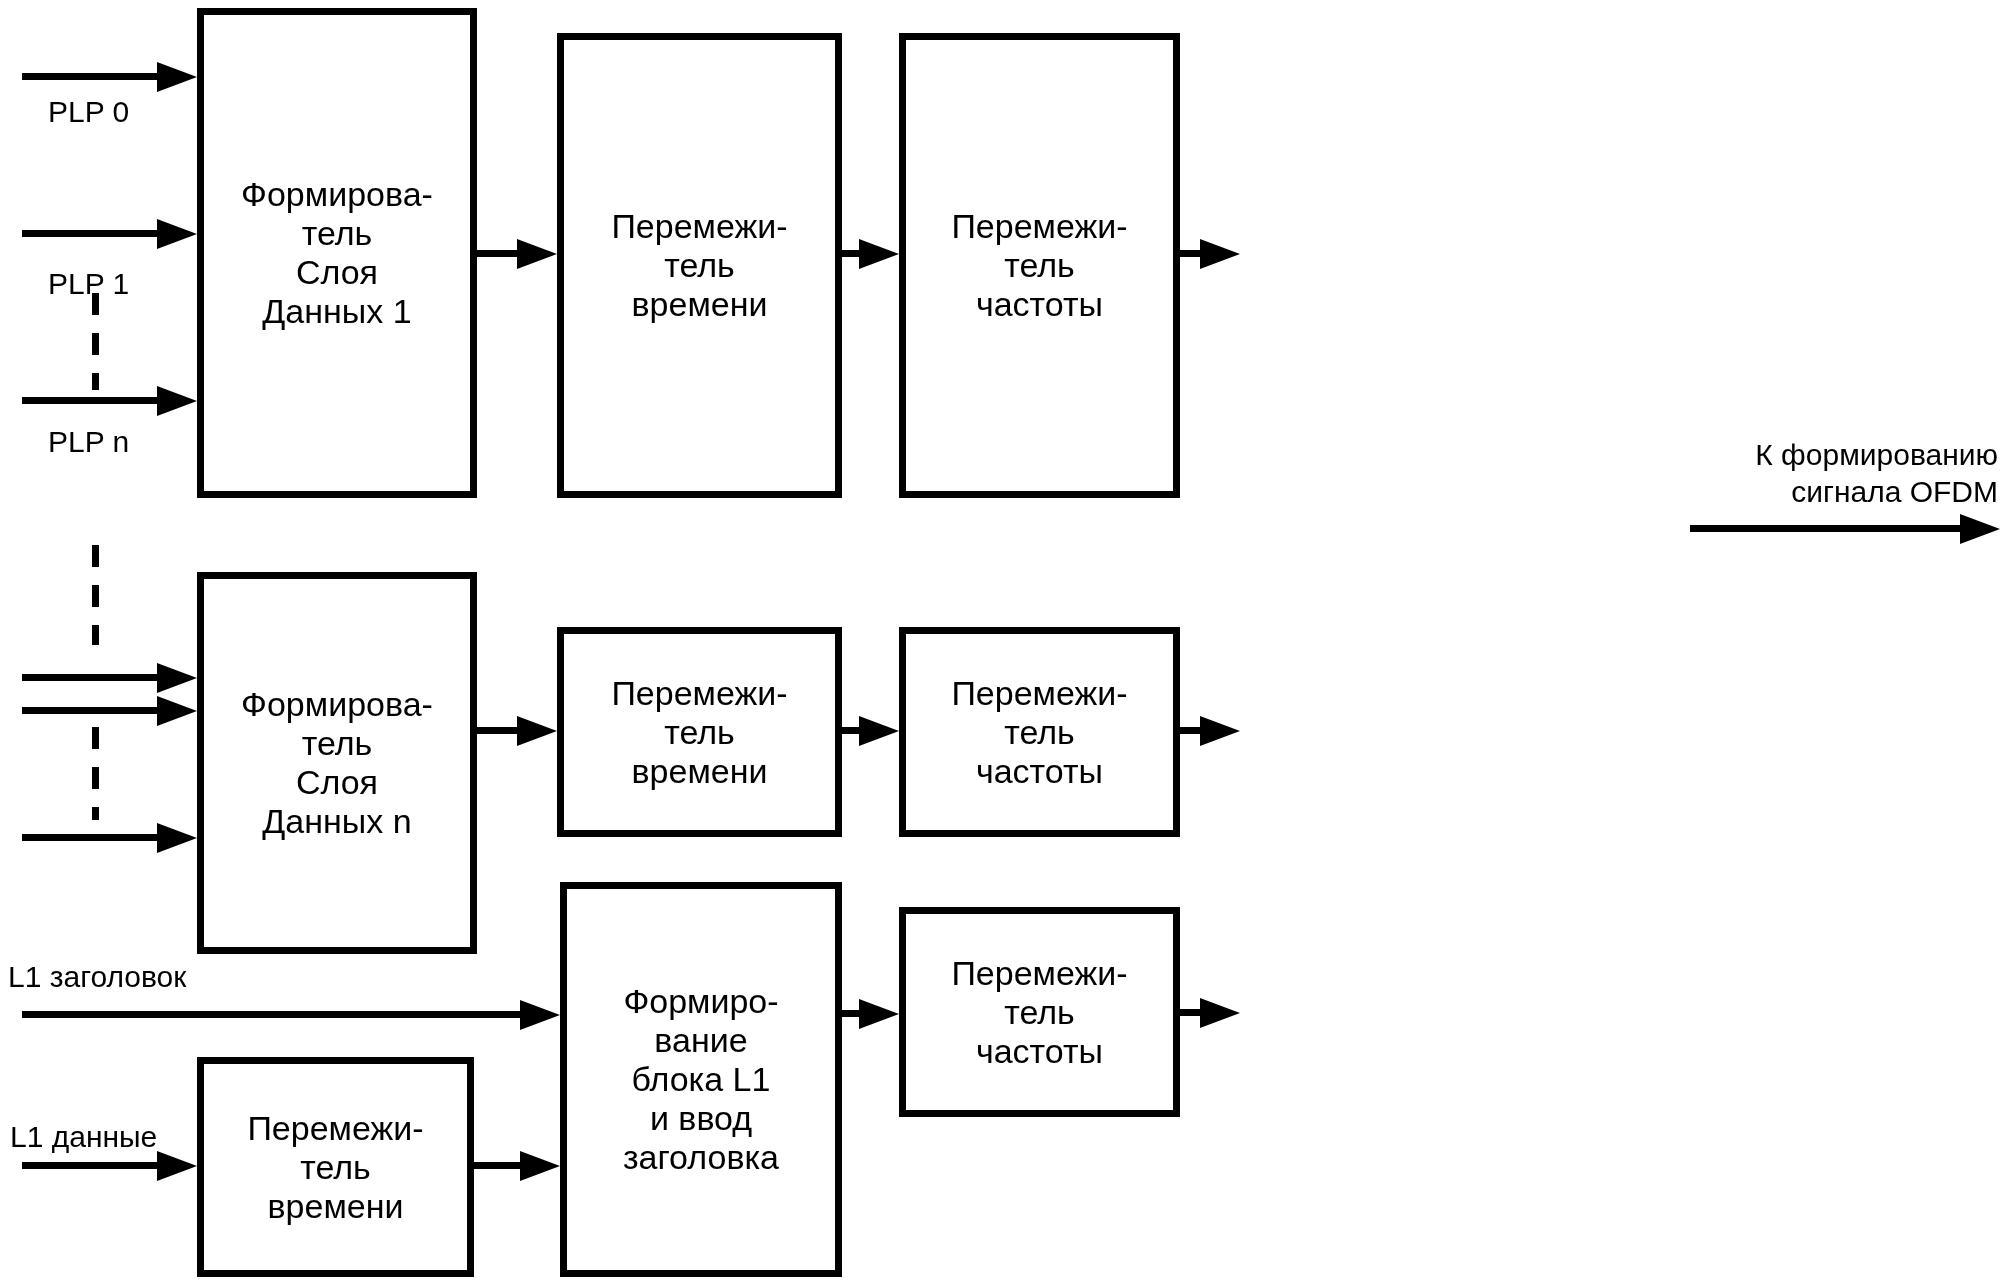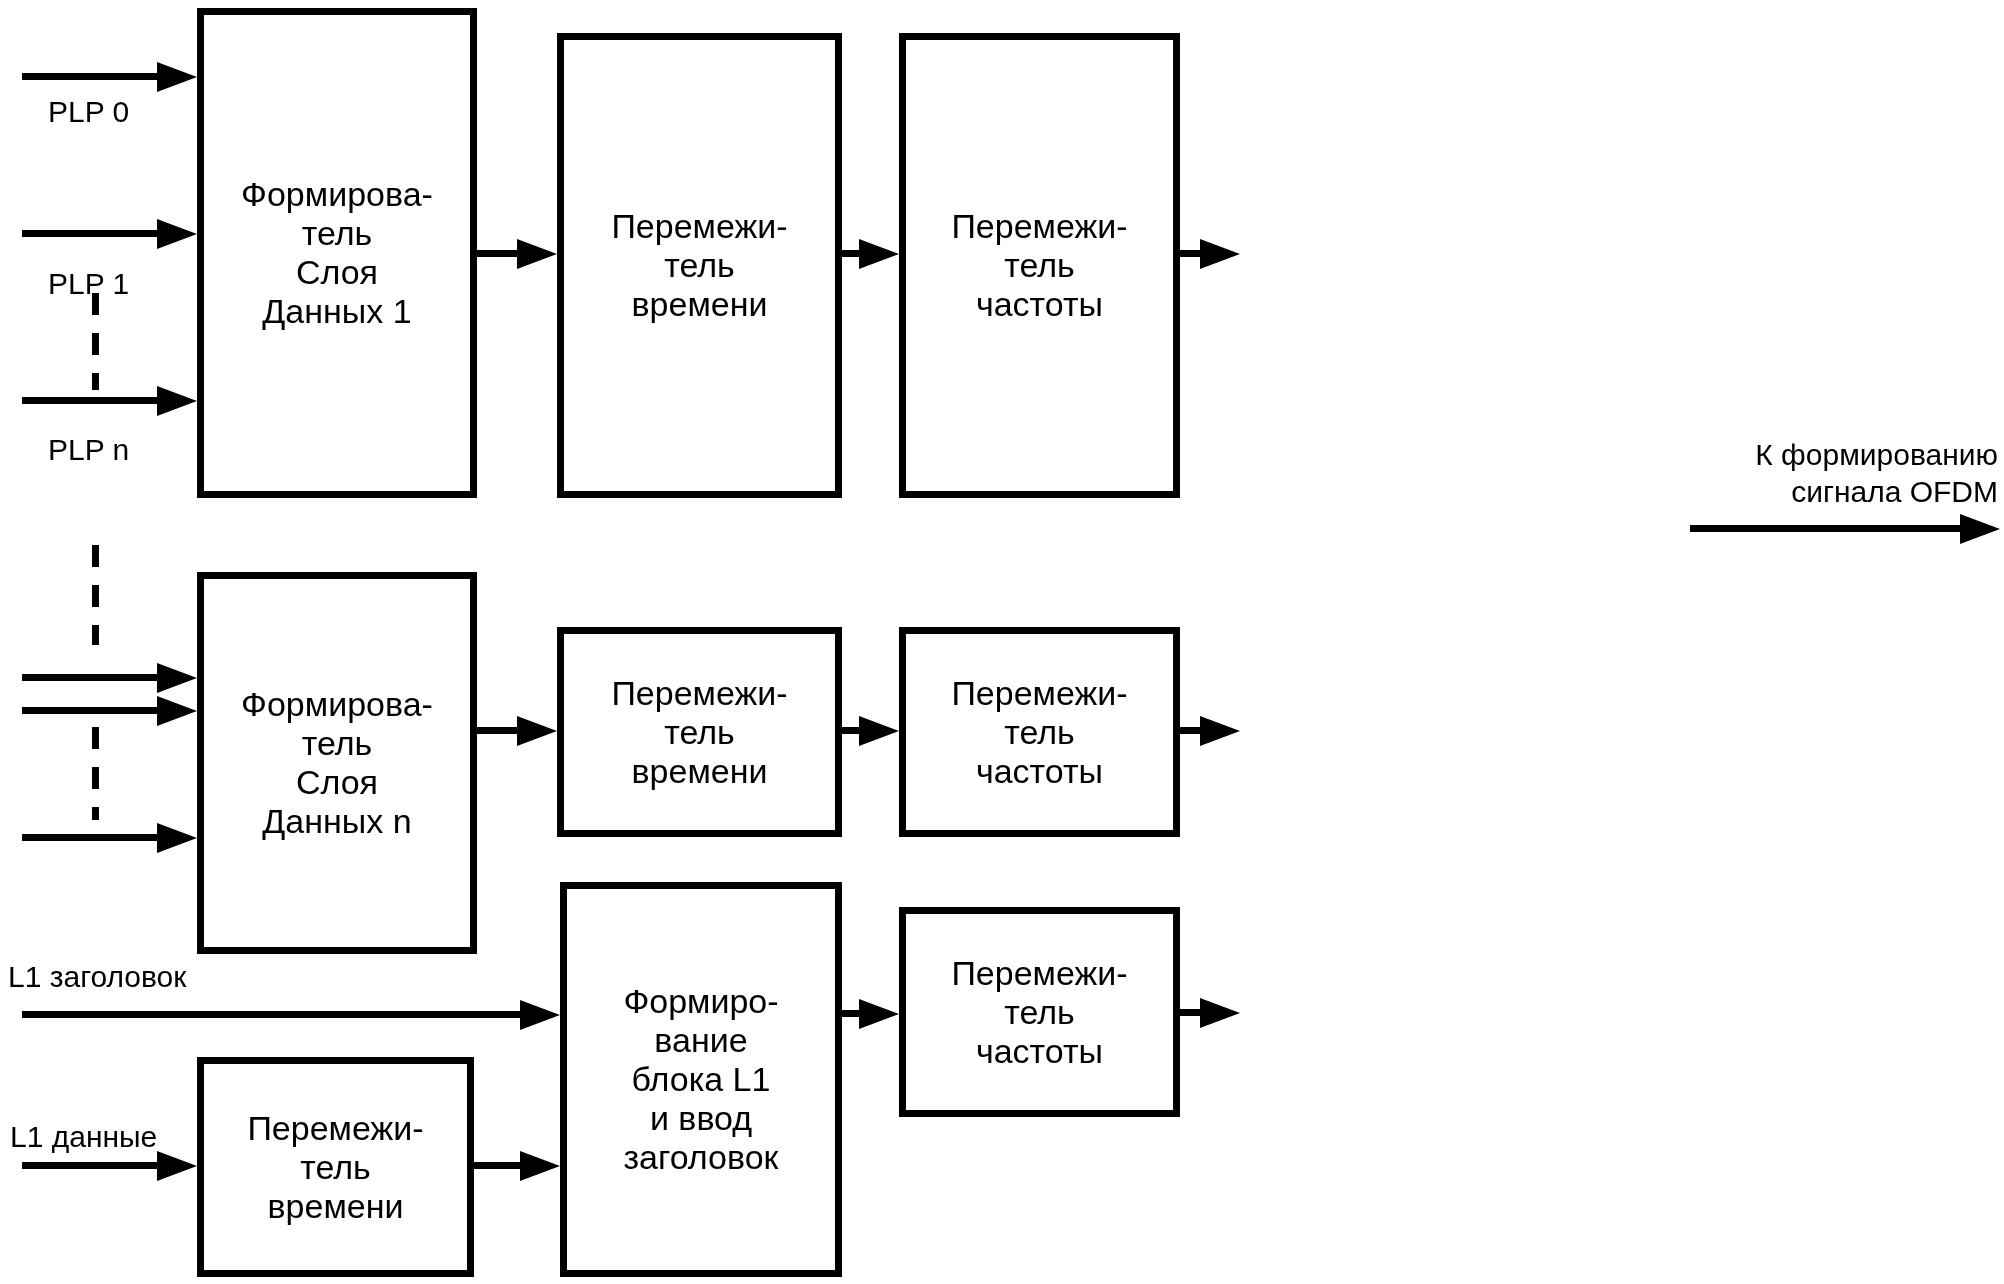--- a/index.html
+++ b/index.html
@@ -99,39 +99,39 @@
     <span class="lbl">Перемежи-
 тель
 частоты</span>
   </div>
 
   <div class="box" style="left:560px; top:882px; width:282px; height:395px;">
     <span class="lbl">Формиро-
 вание
 блока L1
 и ввод
-заголовок</span>
+заголовка</span>
   </div>
 
   <div class="box" style="left:197px; top:1057px; width:277px; height:220px;">
     <span class="lbl">Перемежи-
 тель
 времени</span>
   </div>
 
   <div class="box" style="left:899px; top:907px; width:281px; height:210px;">
     <span class="lbl">Перемежи-
 тель
 частоты</span>
   </div>
 
 
   <span class="floatlbl" style="left:48px; top:93px;">PLP 0</span>
   <span class="floatlbl" style="left:48px; top:250px;margin-top:15px;">PLP 1</span>
-  <span class="floatlbl" style="left:48px; top:423px;margin-top:8px;">PLP n</span>
+  <span class="floatlbl" style="left:48px; top:423px;">PLP n</span>
   <span class="floatlbl" style="left:8px; top:958px;">L1 заголовок</span>
   <span class="floatlbl" style="left:10px; top:1118px;">L1 данные</span>
 
   <span class="floatlbl center-text" style="left:1692px; top:436px; width:306px;">К формированию
 сигнала OFDM</span>
 
   <div class="arrow" style="left:22px;  top:73px;  width:136px;"></div>
   <div class="arrow" style="left:22px;  top:230px; width:136px;"></div>
   <div class="arrow" style="left:22px;  top:397px; width:136px;"></div>
   <div class="arrow" style="left:477px; top:250px; width:41px;"></div>

